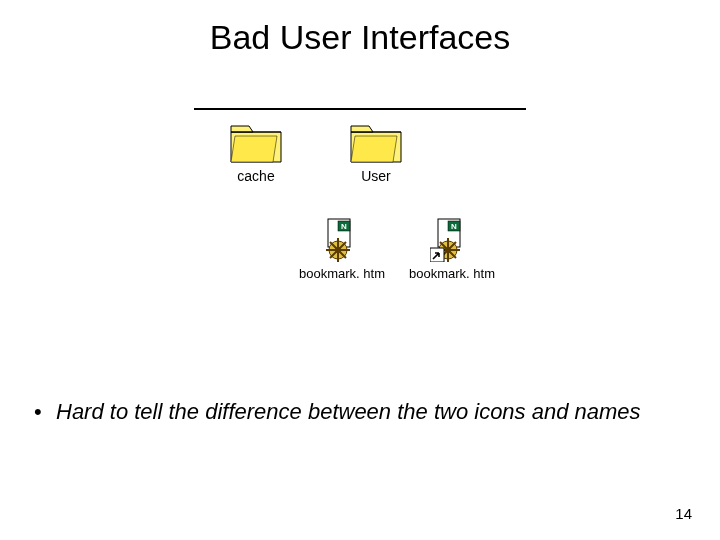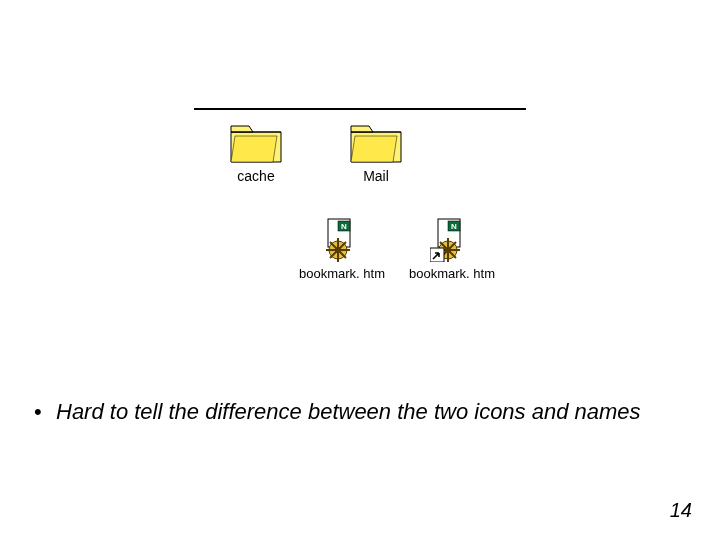--- a/index.html
+++ b/index.html
@@ -97,29 +97,29 @@
     text-align: left;
   }
   .bullet-text {
     flex: 1;
     font-style: italic;
   }
   .page-number {
     position: absolute;
     bottom: 18px;
     right: 28px;
-    font-size: 20px;
-    font-style: italic;
+    font-size: 15px;
   }
 </style>
 </head>
 <body>
 
 <div class="slide">
 
+  <div class="title">Bad User Interfaces</div>
 
   <div class="screenshot">
     <div class="hr-top"></div>
 
     <div class="folders-row">
 
       <div class="folder-item">
         <span class="folder-icon">
           <svg width="54" height="42" viewBox="0 0 54 42">
             <path d="M2 10 L2 40 L52 40 L52 10 Z" fill="#fff27a" stroke="#000" stroke-width="1"></path>
@@ -133,21 +133,21 @@
 
       <div class="folder-item">
         <span class="folder-icon">
           <svg width="54" height="42" viewBox="0 0 54 42">
             <path d="M2 10 L2 40 L52 40 L52 10 Z" fill="#fff27a" stroke="#000" stroke-width="1"></path>
             <path d="M2 10 L2 4 L20 4 L24 10 Z" fill="#fff27a" stroke="#000" stroke-width="1"></path>
             <path d="M2 10 L52 10" stroke="#000" stroke-width="1"></path>
             <path d="M6 14 L48 14 L44 40 L2 40 Z" fill="#ffe94a" stroke="#000" stroke-width="0.5"></path>
           </svg>
         </span>
-        <span class="folder-label">Mail</span>
+        <span class="folder-label">User</span>
       </div>
 
 
     </div>
 
     <div class="files-row">
 
       <div class="file-item">
         <span class="file-icon">
           <svg width="44" height="44" viewBox="0 0 44 44">

